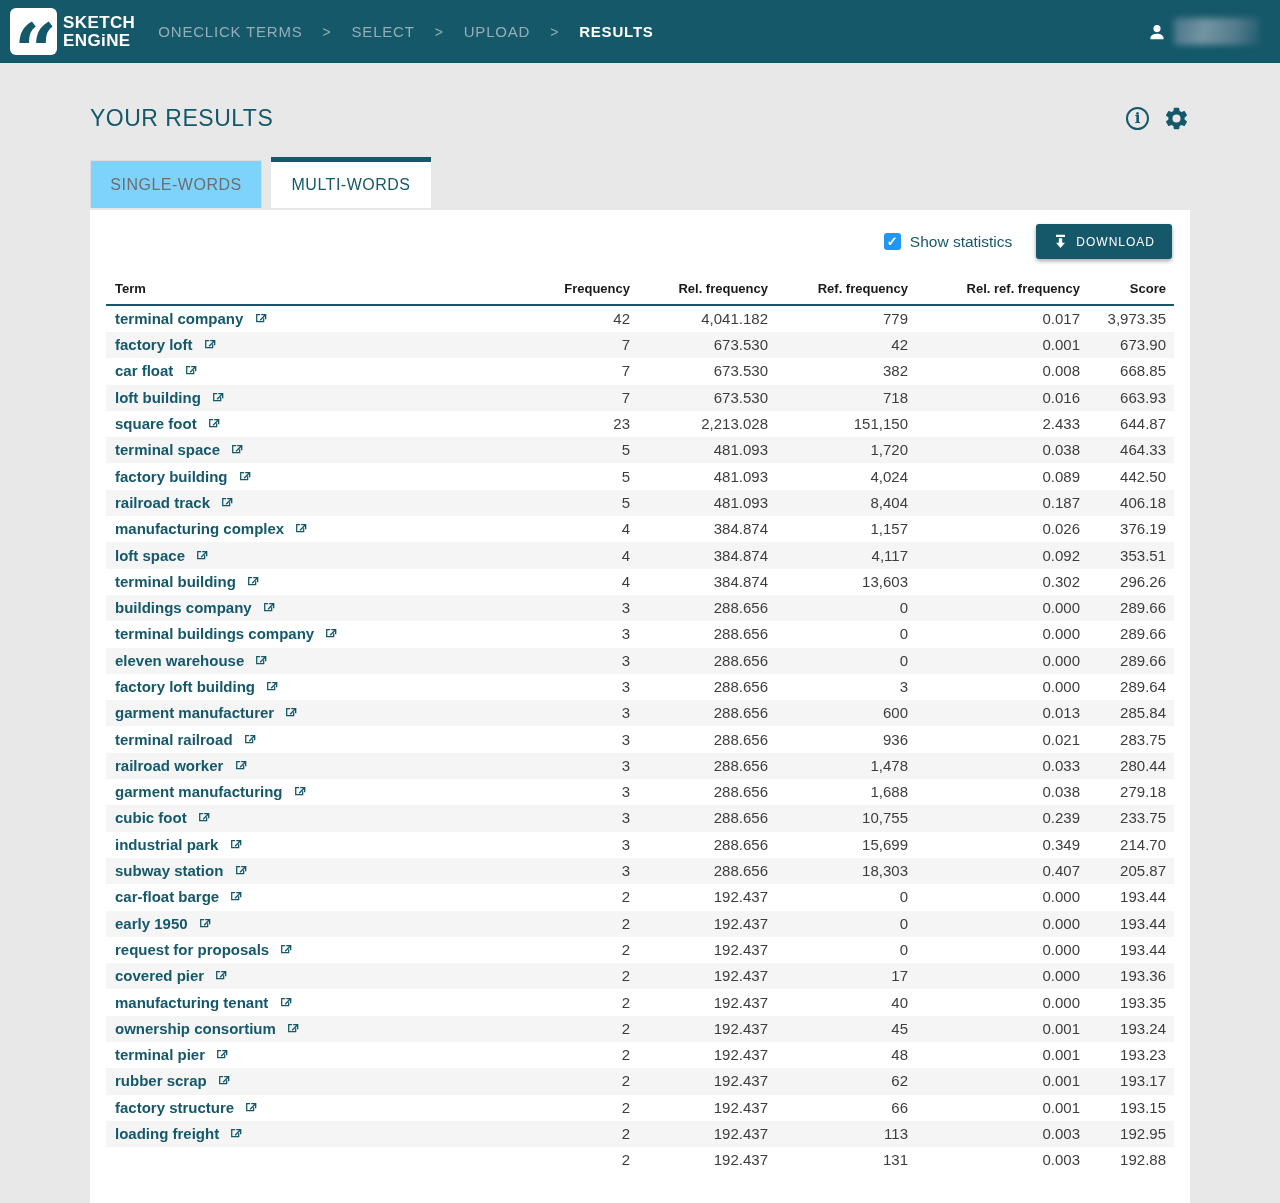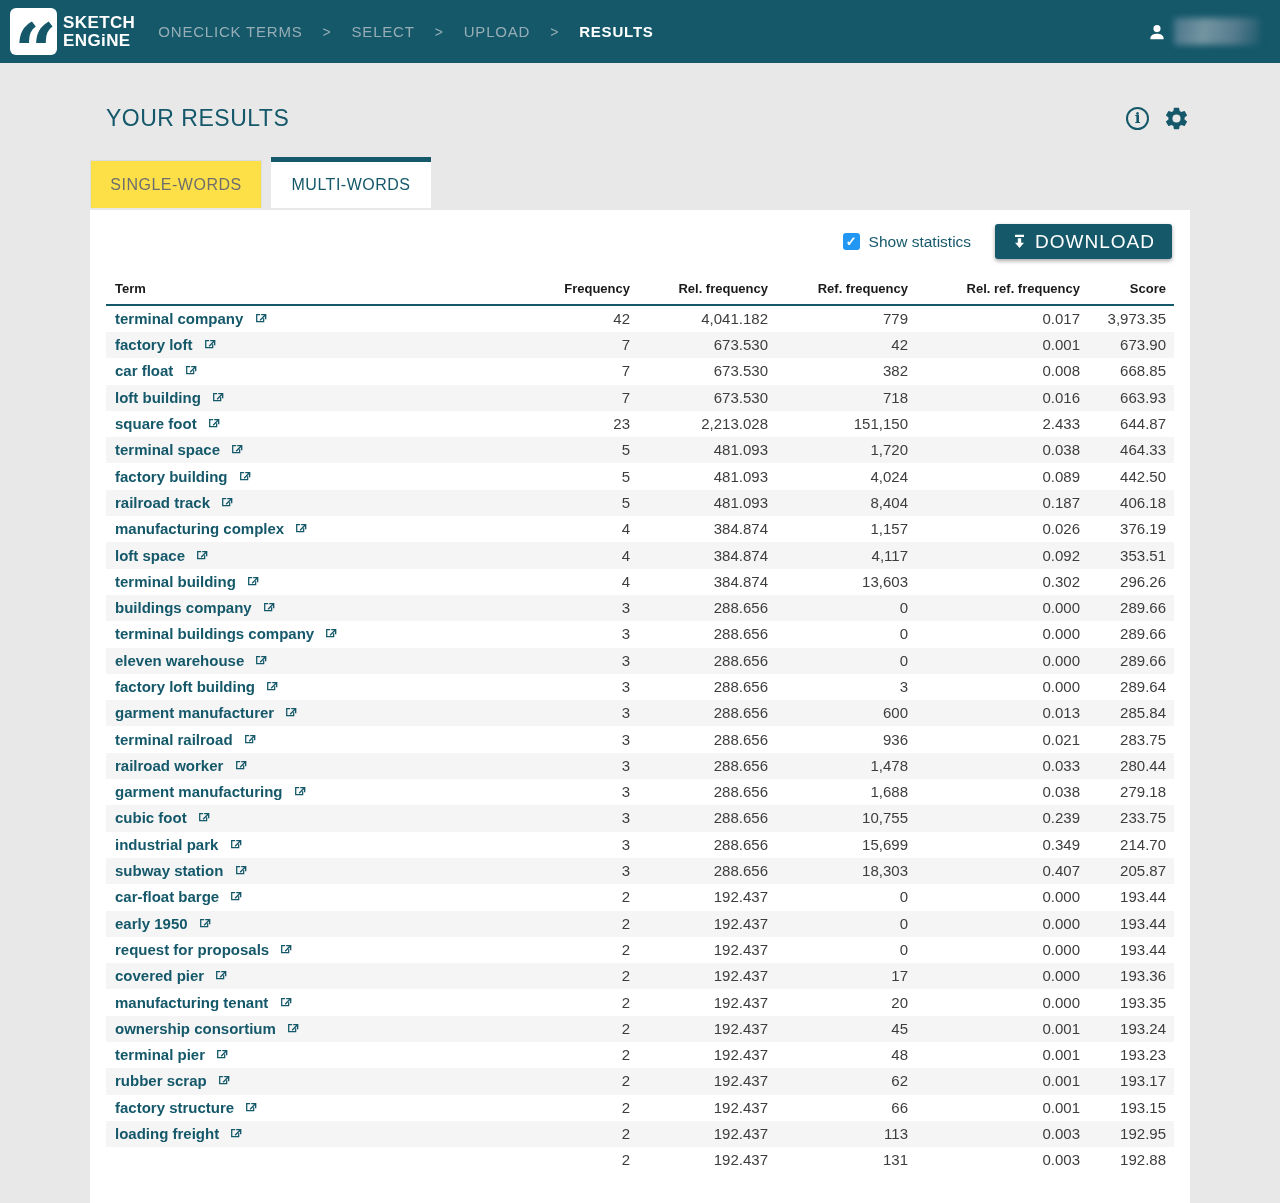--- a/index.html
+++ b/index.html
@@ -20,46 +20,46 @@
   .crumb.active { color:#ffffff; font-weight:bold; }
   .crumb-sep { color:#97aeb6; margin:0 10px; font-size:14px; }
   .topbar-right { margin-left:auto; display:flex; align-items:center; }
   .user-icon { width:22px; height:22px; margin-right:6px; }
   .user-blur { width:86px; height:27px; border-radius:2px;
                background:linear-gradient(100deg,#49758a 0%,#7495a2 35%,#557c8d 70%,#35617457 100%);
                filter:blur(3px); }
 
   
   .page { width:1100px; margin:0 auto; }
-  .title-row { display:flex; align-items:center; margin-top:40px; height:30px;margin-left:16px; }
+  .title-row { display:flex; align-items:center; margin-top:40px; height:30px; }
   .page-title { color:#14586a; font-size:23px; font-weight:normal; letter-spacing:.5px; }
   .title-icons { margin-left:auto; display:flex; align-items:center; gap:14px; }
   .info-icon { width:23px; height:23px; border:2.5px solid #14586a; border-radius:50%;
                color:#14586a; display:flex; align-items:center; justify-content:center;
                font-family:"DejaVu Serif", serif; font-weight:bold; font-size:15px; cursor:pointer; }
   .gear-icon { width:27px; height:27px; cursor:pointer; }
 
   
   .tabs { display:flex; margin-top:24px; height:51px; align-items:flex-end; }
   .tab { font-size:16px; letter-spacing:.5px; display:flex; align-items:center; justify-content:center;
          cursor:pointer; }
-  .tab.inactive { width:172px; height:48px; background:#fde047; color:#6e6e6e;
+  .tab.inactive { width:172px; height:48px; background:#7dd3fc; color:#6e6e6e;
                   border:1px solid #dcdcdc; border-bottom:none; }
   .tab.active { width:160px; height:51px; background:#ffffff; color:#14586a;
                 border-top:5px solid #14586a; margin-left:9px; }
 
   
   .card { background:#ffffff; width:1100px; margin-top:2px; padding:10px 16px 0 16px; min-height:996px; }
   .toolbar { display:flex; align-items:center; justify-content:flex-end; padding:4px 2px 12px 0; }
   .checkbox { width:17px; height:17px; background:#2196f3; border-radius:3px; cursor:pointer;
               display:flex; align-items:center; justify-content:center; }
   .checkbox.checked::after { content:"✓"; color:#fff; font-size:13px; font-weight:bold; line-height:1; }
   .checkbox-label { color:#14586a; font-size:15.5px; margin:0 24px 0 9px; }
   .download-btn { background:#14586a; color:#fff; border:none; border-radius:3px; height:35px;
-                  padding:0 17px; font-size:19px; letter-spacing:1px; display:flex; align-items:center;
+                  padding:0 17px; font-size:12px; letter-spacing:1px; display:flex; align-items:center;
                   gap:8px; cursor:pointer; box-shadow:0 2px 4px rgba(0,0,0,.35);
                   font-family:"Liberation Sans", sans-serif; }
   .download-icon { width:15px; height:15px; }
 
   
   table { border-collapse:collapse; table-layout:fixed; width:1068px; }
   col.c-term { width:409px; } col.c-freq { width:115px; } col.c-rel { width:138px; }
   col.c-ref { width:140px; } col.c-rref { width:172px; } col.c-score { width:94px; }
   thead th { font-size:13px; color:#1a1a1a; text-align:right; padding:10px 0 8px 0;
              border-bottom:2px solid #14586a; font-weight:bold; }
@@ -469,21 +469,21 @@
             <td class="num score">193.36</td>
           </tr>
           <tr>
             <td class="term-cell"><span>manufacturing tenant</span>
   <svg class="ext-icon" viewBox="0 0 24 24" fill="#14586a" xmlns="http://www.w3.org/2000/svg">
     <path d="M4 4v16h16v-8h-2.5v5.5h-11v-11H12V4H4zm10 0v2.5h5.5L11 15l1.8 1.8 8.5-8.5V14H24V4H14z" transform="scale(0.95)"></path>
   </svg>
 </td>
             <td class="num">2</td>
             <td class="num">192.437</td>
-            <td class="num">20</td>
+            <td class="num">40</td>
             <td class="num">0.000</td>
             <td class="num score">193.35</td>
           </tr>
           <tr>
             <td class="term-cell"><span>ownership consortium</span>
   <svg class="ext-icon" viewBox="0 0 24 24" fill="#14586a" xmlns="http://www.w3.org/2000/svg">
     <path d="M4 4v16h16v-8h-2.5v5.5h-11v-11H12V4H4zm10 0v2.5h5.5L11 15l1.8 1.8 8.5-8.5V14H24V4H14z" transform="scale(0.95)"></path>
   </svg>
 </td>
             <td class="num">2</td>

